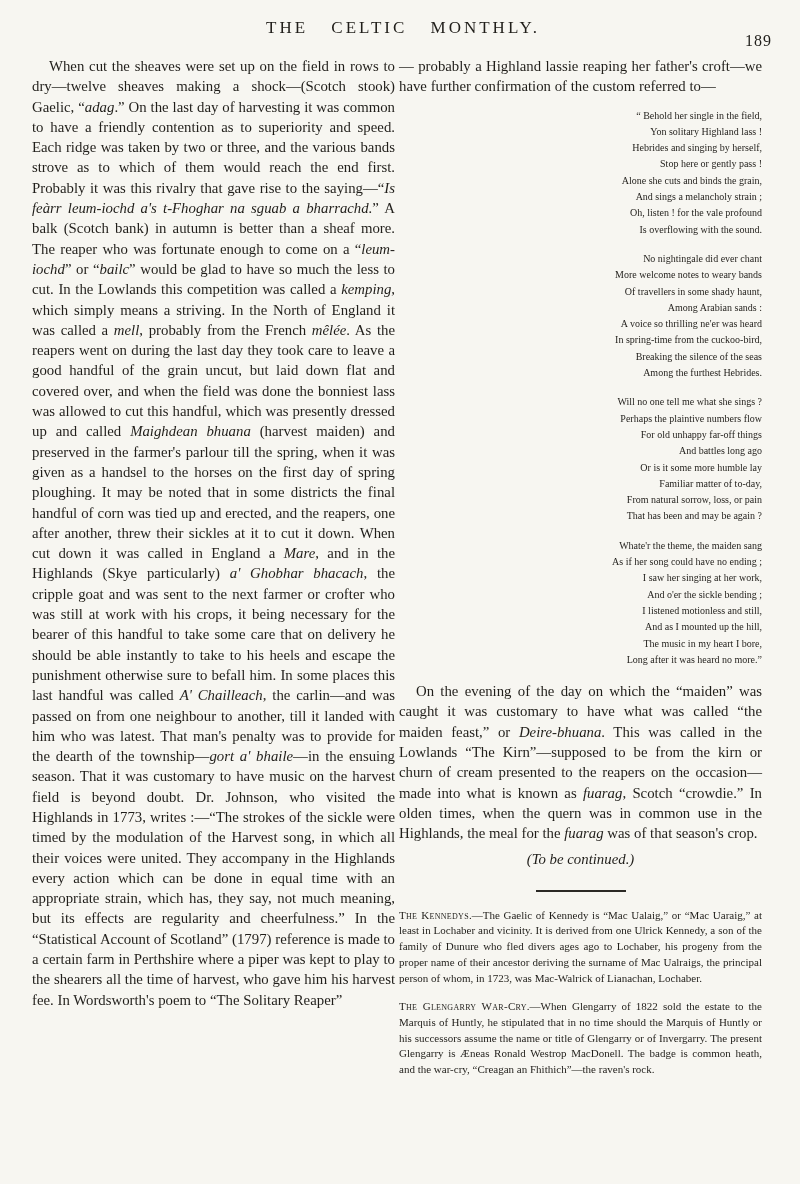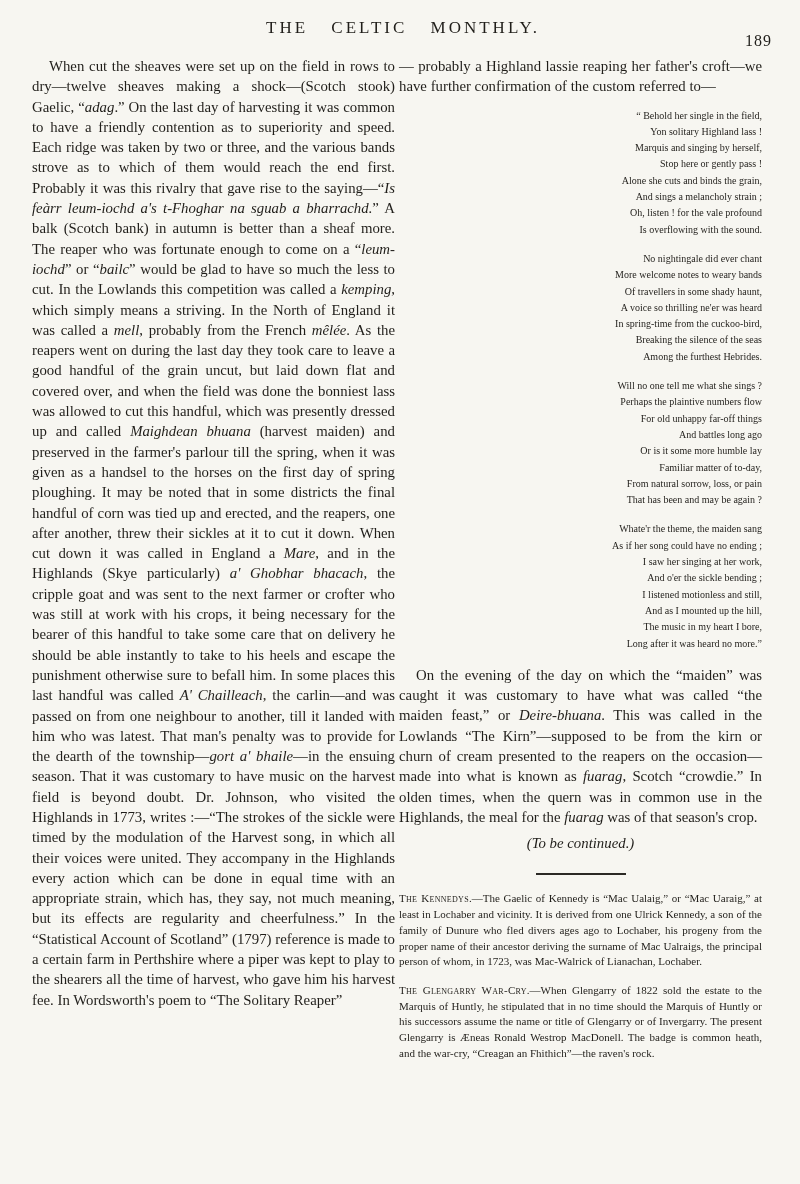--- a/index.html
+++ b/index.html
@@ -58,31 +58,32 @@
       <p class="indent"><span>When cut the sheaves were set up on the field in rows to dry—twelve sheaves making a shock—(Scotch stook) Gaelic, “</span><i>adag</i><span>.” On the last day of harvesting it was common to have a friendly contention as to superiority and speed. Each ridge was taken by two or three, and the various bands strove as to which of them would reach the end first. Probably it was this rivalry that gave rise to the saying—“</span><i>Is feàrr leum-iochd a's t-Fhoghar na sguab a bharrachd.</i><span>” A balk (Scotch bank) in autumn is better than a sheaf more. The reaper who was fortunate enough to come on a “</span><i>leum-iochd</i><span>” or “</span><i>bailc</i><span>” would be glad to have so much the less to cut. In the Lowlands this competition was called a </span><i>kemping</i><span>, which simply means a striving. In the North of England it was called a </span><i>mell</i><span>, probably from the French </span><i>mêlée</i><span>. As the reapers went on during the last day they took care to leave a good handful of the grain uncut, but laid down flat and covered over, and when the field was done the bonniest lass was allowed to cut this handful, which was presently dressed up and called </span><i>Maighdean bhuana</i><span> (harvest maiden) and preserved in the farmer's parlour till the spring, when it was given as a handsel to the horses on the first day of spring ploughing. It may be noted that in some districts the final handful of corn was tied up and erected, and the reapers, one after another, threw their sickles at it to cut it down. When cut down it was called in England a </span><i>Mare</i><span>, and in the Highlands (Skye particularly) </span><i>a' Ghobhar bhacach</i><span>, the cripple goat and was sent to the next farmer or crofter who was still at work with his crops, it being necessary for the bearer of this handful to take some care that on delivery he should be able instantly to take to his heels and escape the punishment otherwise sure to befall him. In some places this last handful was called </span><i>A' Chailleach</i><span>, the carlin—and was passed on from one neighbour to another, till it landed with him who was latest. That man's penalty was to provide for the dearth of the township—</span><i>gort a' bhaile</i><span>—in the ensuing season. That it was customary to have music on the harvest field is beyond doubt. Dr. Johnson, who visited the Highlands in 1773, writes :—“The strokes of the sickle were timed by the modulation of the Harvest song, in which all their voices were united. They accompany in the Highlands every action which can be done in equal time with an appropriate strain, which has, they say, not much meaning, but its effects are regularity and cheerfulness.” In the “Statistical Account of Scotland” (1797) reference is made to a certain farm in Perthshire where a piper was kept to play to the shearers all the time of harvest, who gave him his harvest fee. In Wordsworth's poem to “The Solitary Reaper”</span></p>
     </div>
 
     <div class="col">
       <p>— probably a Highland lassie reaping her father's croft—we have further confirmation of the custom referred to—</p>
 
       <div class="poem">
         <div class="stanza">
             <div class="poem-line">“ Behold her single in the field,</div>
             <div class="poem-line">   Yon solitary Highland lass !</div>
-            <div class="poem-line">Marquis and singing by herself,</div>
+            <div class="poem-line">Hebrides and singing by herself,</div>
             <div class="poem-line">   Stop here or gently pass !</div>
             <div class="poem-line">Alone she cuts and binds the grain,</div>
             <div class="poem-line">And sings a melancholy strain ;</div>
             <div class="poem-line">Oh, listen ! for the vale profound</div>
             <div class="poem-line">Is overflowing with the sound.</div>
           </div>
         <div class="stanza">
             <div class="poem-line">No nightingale did ever chant</div>
             <div class="poem-line">   More welcome notes to weary bands</div>
             <div class="poem-line">Of travellers in some shady haunt,</div>
+            <div class="poem-line">   Among Arabian sands :</div>
             <div class="poem-line">A voice so thrilling ne'er was heard</div>
             <div class="poem-line">In spring-time from the cuckoo-bird,</div>
             <div class="poem-line">Breaking the silence of the seas</div>
             <div class="poem-line">Among the furthest Hebrides.</div>
           </div>
         <div class="stanza">
             <div class="poem-line">Will no one tell me what she sings ?</div>
             <div class="poem-line">   Perhaps the plaintive numbers flow</div>
             <div class="poem-line">For old unhappy far-off things</div>
             <div class="poem-line">   And battles long ago</div>

